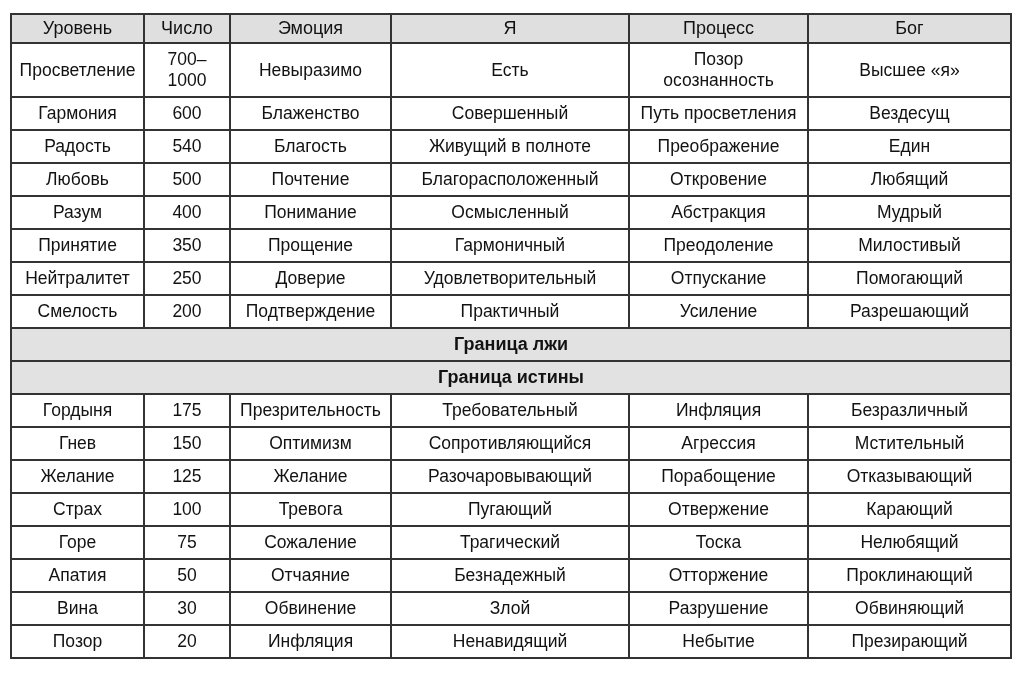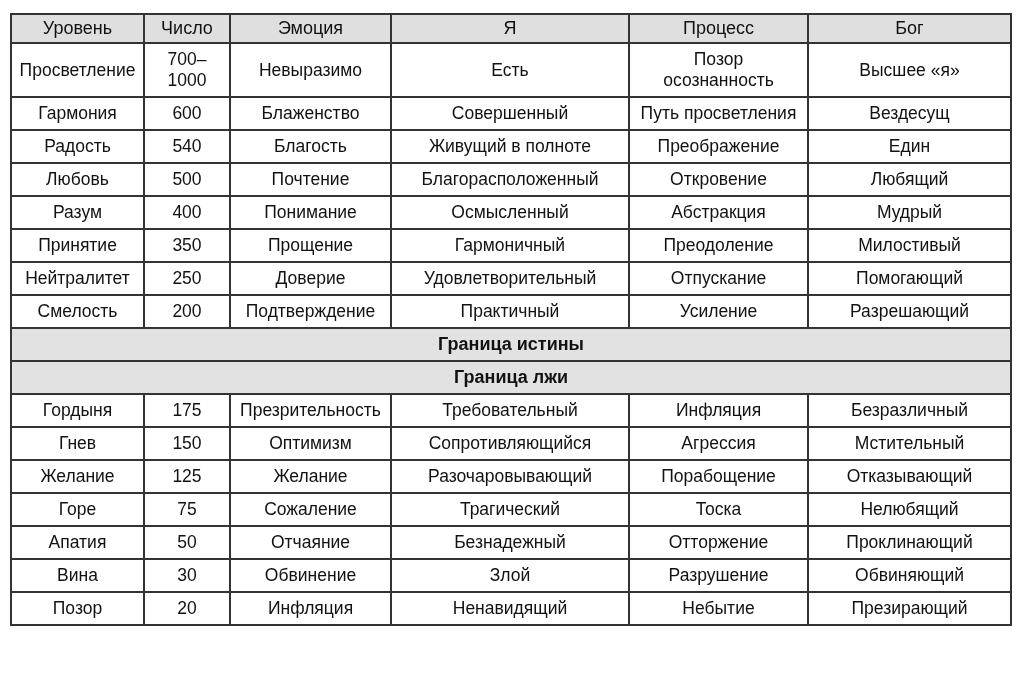--- a/index.html
+++ b/index.html
@@ -142,24 +142,24 @@
         </tr>
         <tr>
           <td>Смелость</td>
           <td>200</td>
           <td>Подтверждение</td>
           <td>Практичный</td>
           <td>Усиление</td>
           <td>Разрешающий</td>
         </tr>
         <tr>
+          <td colspan="6" class="band-cell">Граница лжи</td>
+        </tr>
+        <tr>
           <td colspan="6" class="band-cell">Граница истины</td>
-        </tr>
-        <tr>
-          <td colspan="6" class="band-cell">Граница лжи</td>
         </tr>
         <tr>
           <td>Гордыня</td>
           <td>175</td>
           <td>Презрительность</td>
           <td>Требовательный</td>
           <td>Инфляция</td>
           <td>Безразличный</td>
         </tr>
         <tr>
@@ -172,20 +172,28 @@
         </tr>
         <tr>
           <td>Желание</td>
           <td>125</td>
           <td>Желание</td>
           <td>Разочаровывающий</td>
           <td>Порабощение</td>
           <td>Отказывающий</td>
         </tr>
         <tr>
+          <td>Страх</td>
+          <td>100</td>
+          <td>Тревога</td>
+          <td>Пугающий</td>
+          <td>Отвержение</td>
+          <td>Карающий</td>
+        </tr>
+        <tr>
           <td>Горе</td>
           <td>75</td>
           <td>Сожаление</td>
           <td>Трагический</td>
           <td>Тоска</td>
           <td>Нелюбящий</td>
         </tr>
         <tr>
           <td>Апатия</td>
           <td>50</td>

